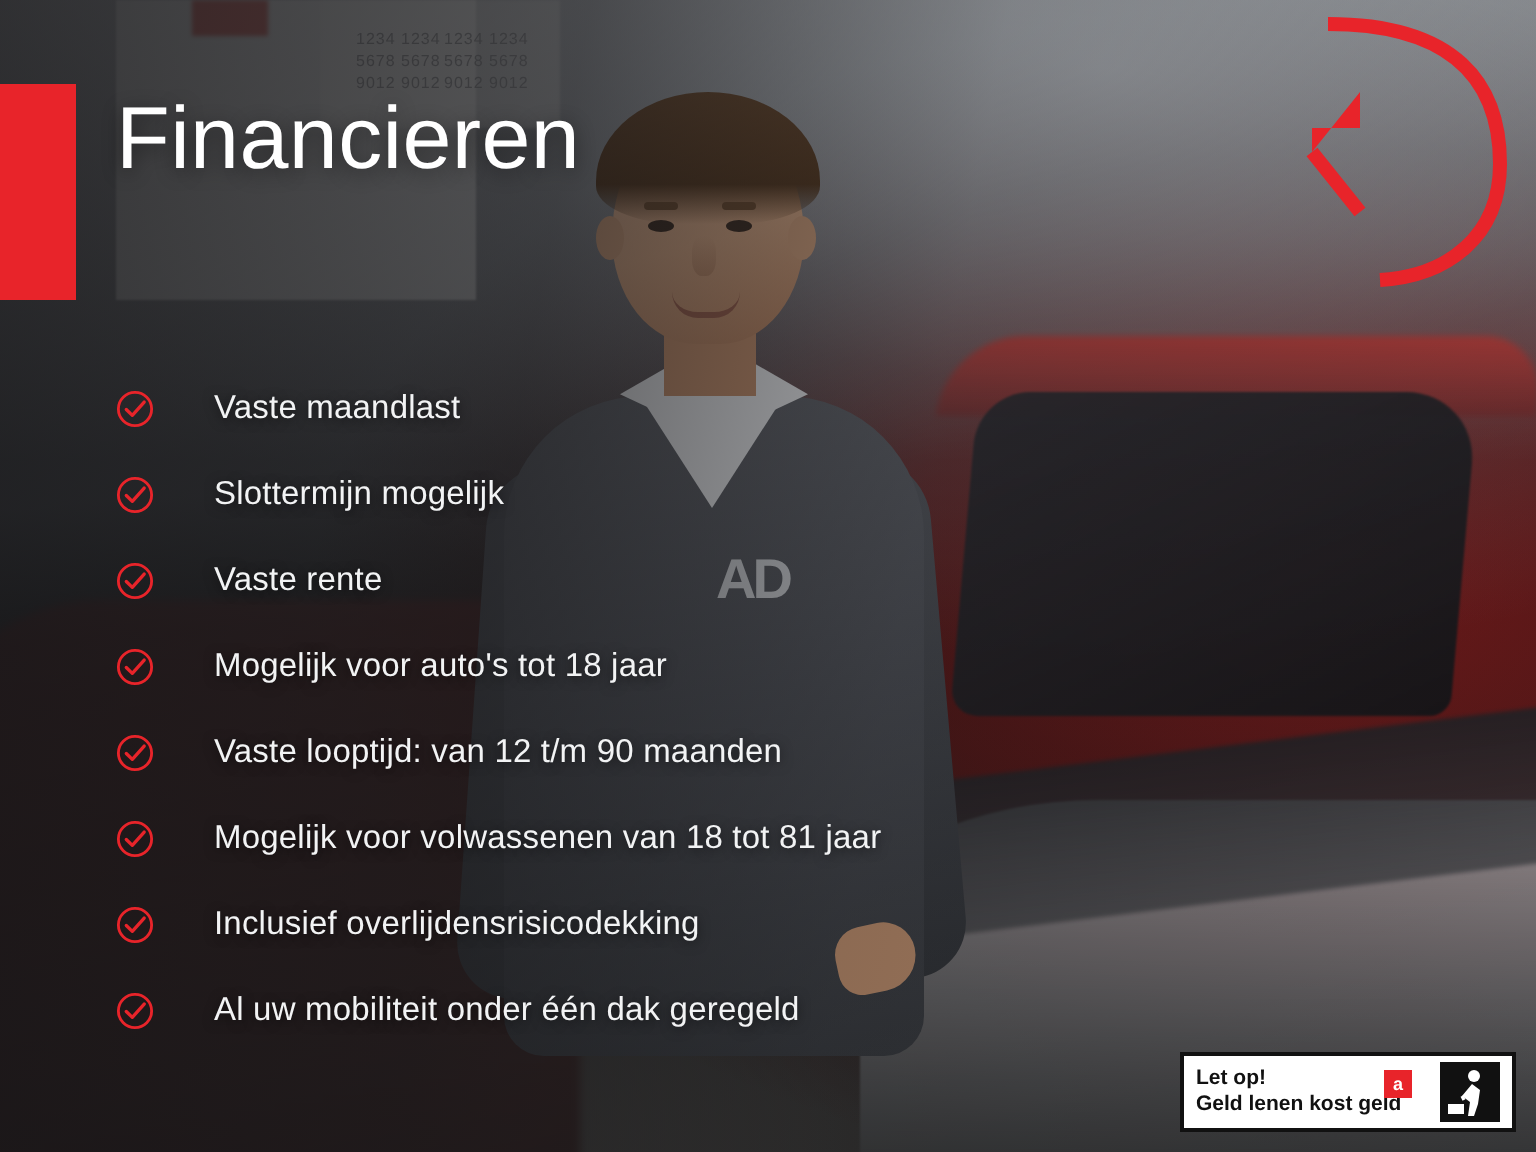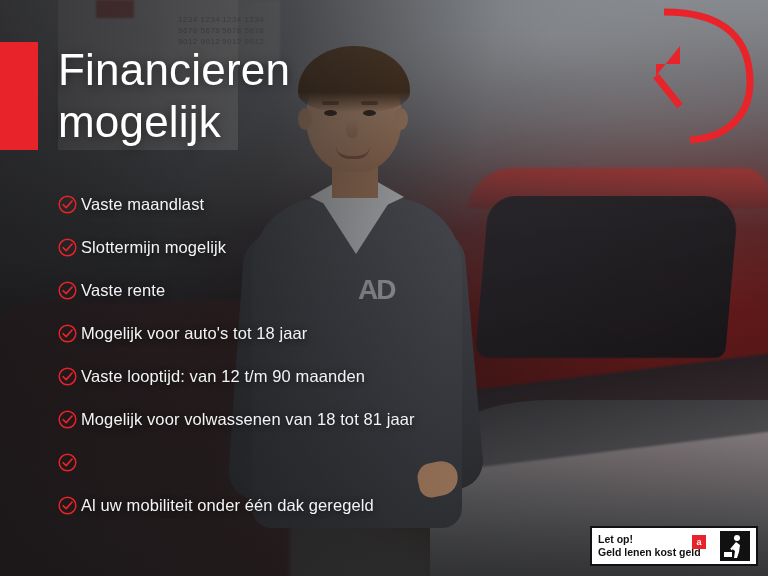--- a/index.html
+++ b/index.html
@@ -180,21 +180,21 @@
   
   .headline {
     position:absolute; left:58px; top:44px;
     color:#ffffff; font-size:44px; line-height:52px; font-weight:400;
     letter-spacing:0.2px; text-shadow: 0 2px 10px rgba(0,0,0,0.45);
   }
   .bullets {
     position:absolute; left:58px; top:186px; width:520px;
   }
   .bullet {
-    display:flex; align-items:center; gap:4px; height:36px; margin-bottom:7px;
+    display:flex; align-items:center; gap:30px; height:36px; margin-bottom:7px;
   }
   .check { width:19px; height:19px; flex:0 0 19px; }
   .bullet-label {
     color:#f2f3f4; font-size:16.5px; letter-spacing:0.1px;
     text-shadow: 0 1px 6px rgba(0,0,0,0.55);
   }
 
   
   .warn {
     position:absolute; right:10px; bottom:10px;
@@ -262,21 +262,20 @@
   <div class="red-bar"></div>
 
   <svg class="red-hook" viewBox="0 0 110 140">
     <path d="M14 6 C 78 6, 100 36, 100 76 C 100 112, 74 132, 40 134" fill="none" stroke="#e8242a" stroke-width="7"></path>
     <path d="M6 70 L 30 40 L 30 58 L 6 58 Z" fill="#e8242a"></path>
     <path d="M6 70 L 30 100" stroke="#e8242a" stroke-width="7" fill="none"></path>
   </svg>
 
   <div class="headline">
     <div>Financieren</div>
-    <div>mogelijk</div>
   </div>
 
   <div class="bullets">
 
     <div class="bullet">
       <svg class="check" viewBox="0 0 24 24">
         <circle cx="12" cy="12" r="10.5" fill="none" stroke="#e8242a" stroke-width="1.8"></circle>
         <path d="M6.5 12.3 L10.3 16 L17.8 7.6" fill="none" stroke="#e8242a" stroke-width="2.1" stroke-linecap="round" stroke-linejoin="round"></path>
       </svg>
       <span class="bullet-label">Vaste maandlast</span>
@@ -320,20 +319,21 @@
         <path d="M6.5 12.3 L10.3 16 L17.8 7.6" fill="none" stroke="#e8242a" stroke-width="2.1" stroke-linecap="round" stroke-linejoin="round"></path>
       </svg>
       <span class="bullet-label">Mogelijk voor volwassenen van 18 tot 81 jaar</span>
     </div>
 
     <div class="bullet">
       <svg class="check" viewBox="0 0 24 24">
         <circle cx="12" cy="12" r="10.5" fill="none" stroke="#e8242a" stroke-width="1.8"></circle>
         <path d="M6.5 12.3 L10.3 16 L17.8 7.6" fill="none" stroke="#e8242a" stroke-width="2.1" stroke-linecap="round" stroke-linejoin="round"></path>
       </svg>
+      <span class="bullet-label">Inclusief overlijdensrisicodekking</span>
     </div>
 
     <div class="bullet">
       <svg class="check" viewBox="0 0 24 24">
         <circle cx="12" cy="12" r="10.5" fill="none" stroke="#e8242a" stroke-width="1.8"></circle>
         <path d="M6.5 12.3 L10.3 16 L17.8 7.6" fill="none" stroke="#e8242a" stroke-width="2.1" stroke-linecap="round" stroke-linejoin="round"></path>
       </svg>
       <span class="bullet-label">Al uw mobiliteit onder één dak geregeld</span>
     </div>
 

